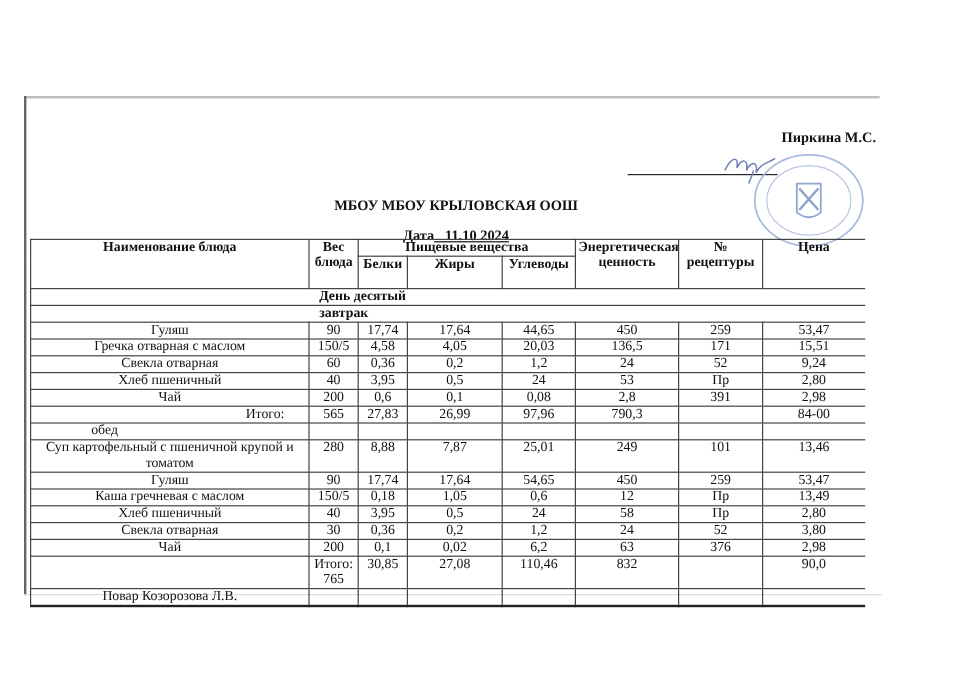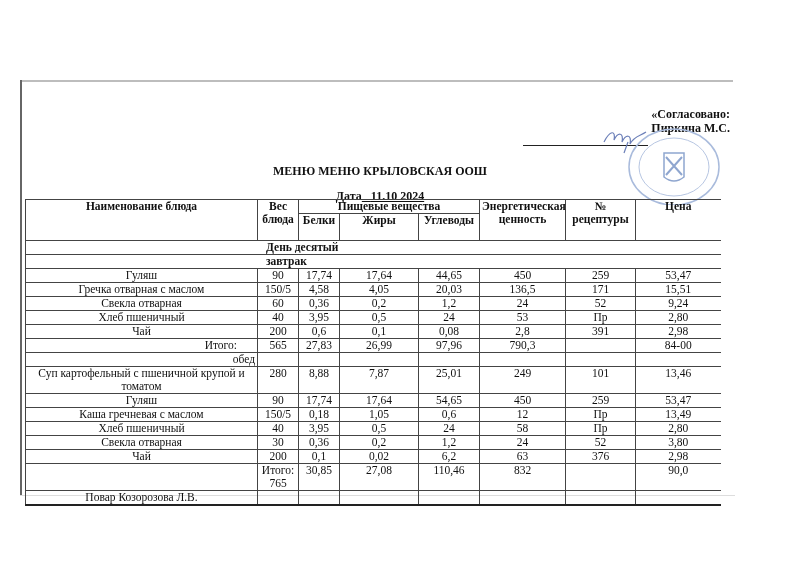--- a/index.html
+++ b/index.html
@@ -32,36 +32,35 @@
   table.menu tr.row td { height: 13px; }
 </style>
 </head>
 <body>
 
 <div class="page-top"></div>
 <div class="page-left"></div>
 <div class="page-bottom"></div>
 
 <div class="approval">
-  <div>«Согласовано:</div>
   <div class="line3">Пиркина М.С.</div>
 </div>
 <div class="sign-line"></div>
 
 <svg class="stamp" viewBox="0 0 100 80">
   <ellipse cx="50" cy="42" rx="45" ry="38" fill="none" stroke="#a9bbdc" stroke-width="1.5"></ellipse>
   <ellipse cx="50" cy="42" rx="35" ry="29" fill="none" stroke="#b7c6e2" stroke-width="1"></ellipse>
   <path d="M40 28 L60 28 L60 52 Q50 60 40 52 Z" fill="none" stroke="#8fa6cf" stroke-width="1.5"></path>
   <path d="M42 32 L58 50 M58 32 L42 50" stroke="#8fa6cf" stroke-width="2"></path>
 </svg>
 <svg class="signature" viewBox="0 0 50 28">
   <path d="M4 16 C10 4, 16 4, 14 14 C18 6, 24 6, 22 16 C26 8, 32 8, 30 18 C34 10, 40 10, 46 6 M28 16 L24 27" fill="none" stroke="#6b7fb8" stroke-width="1.2"></path>
 </svg>
 
-<div class="title t1">МЕНЮ МЕНЮ КРЫЛОВСКАЯ ООШ</div>
+<div class="title t1">МБОУ МБОУ КРЫЛОВСКАЯ ООШ</div>
 <div class="title t2">
   <span>Дата</span><span class="date-val">&nbsp;&nbsp;&nbsp;<span>11.10 2024</span></span>
 </div>
 
 <table class="menu">
   <colgroup>
     <col style="width:232px">
       <col style="width:41px">
       <col style="width:41px">
       <col style="width:79px">
@@ -148,21 +147,21 @@
     <td class="right">Итого:</td>
     <td>565</td>
     <td>27,83</td>
     <td>26,99</td>
     <td>97,96</td>
     <td>790,3</td>
     <td></td>
     <td class="noright">84-00</td>
   </tr>
   <tr class="row">
-    <td class="left" style="padding-left:50px;text-align:right">обед</td>
+    <td class="left" style="padding-left:50px;text-align:left">обед</td>
     <td></td>
         <td></td>
         <td></td>
         <td></td>
         <td></td>
         <td></td>
         <td class="noright"></td>
   </tr>
   </tbody>
     <tbody id="lunch-body">

